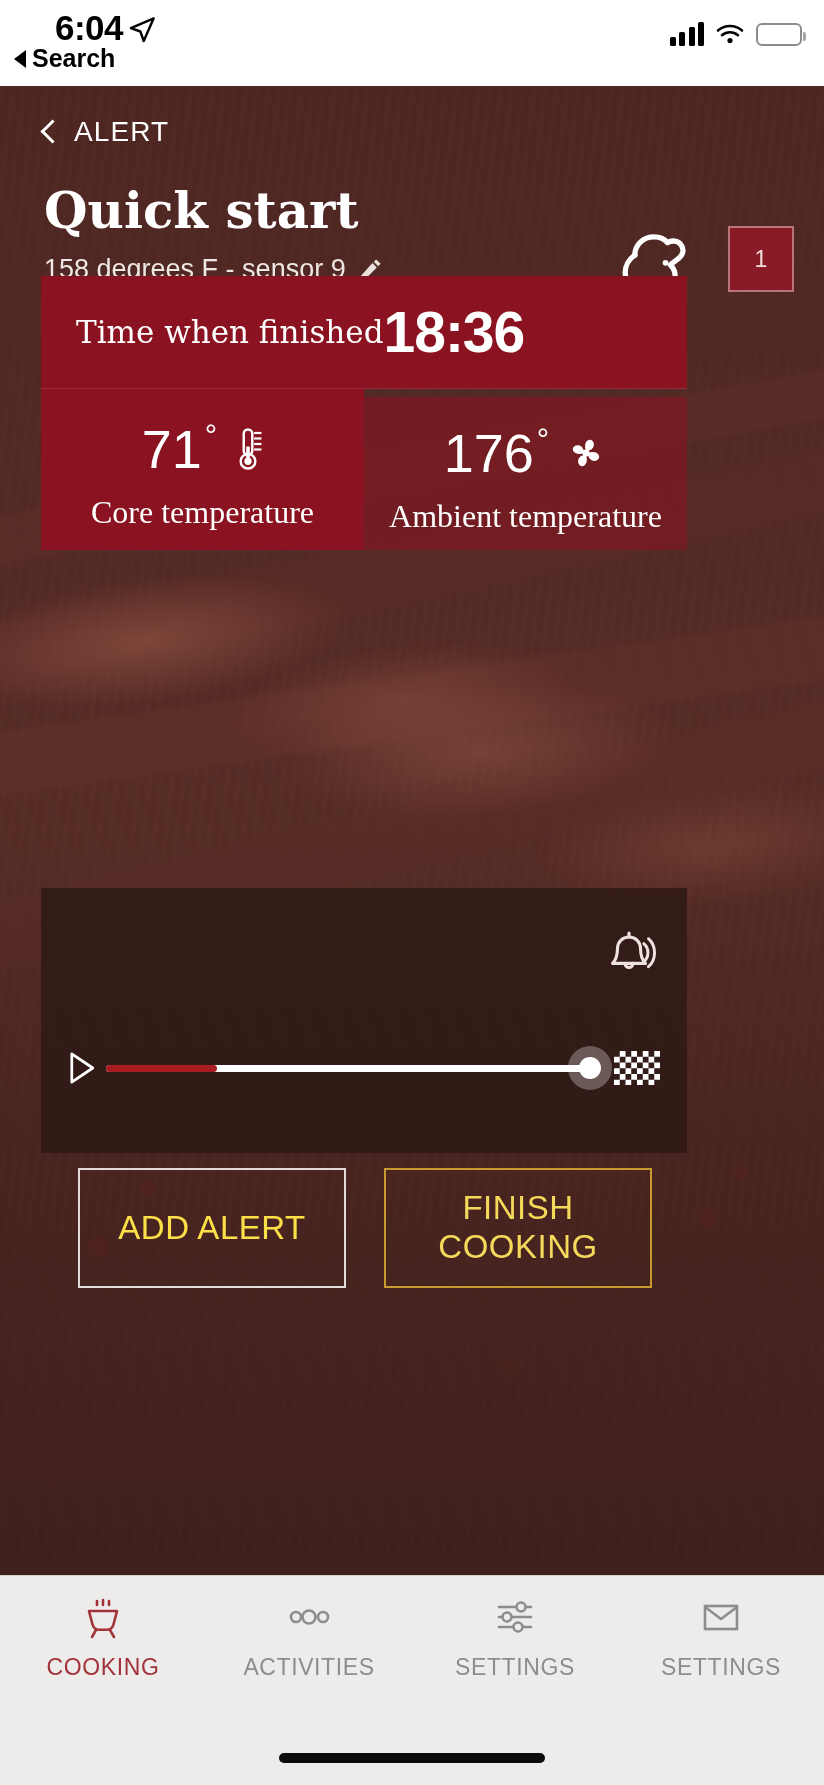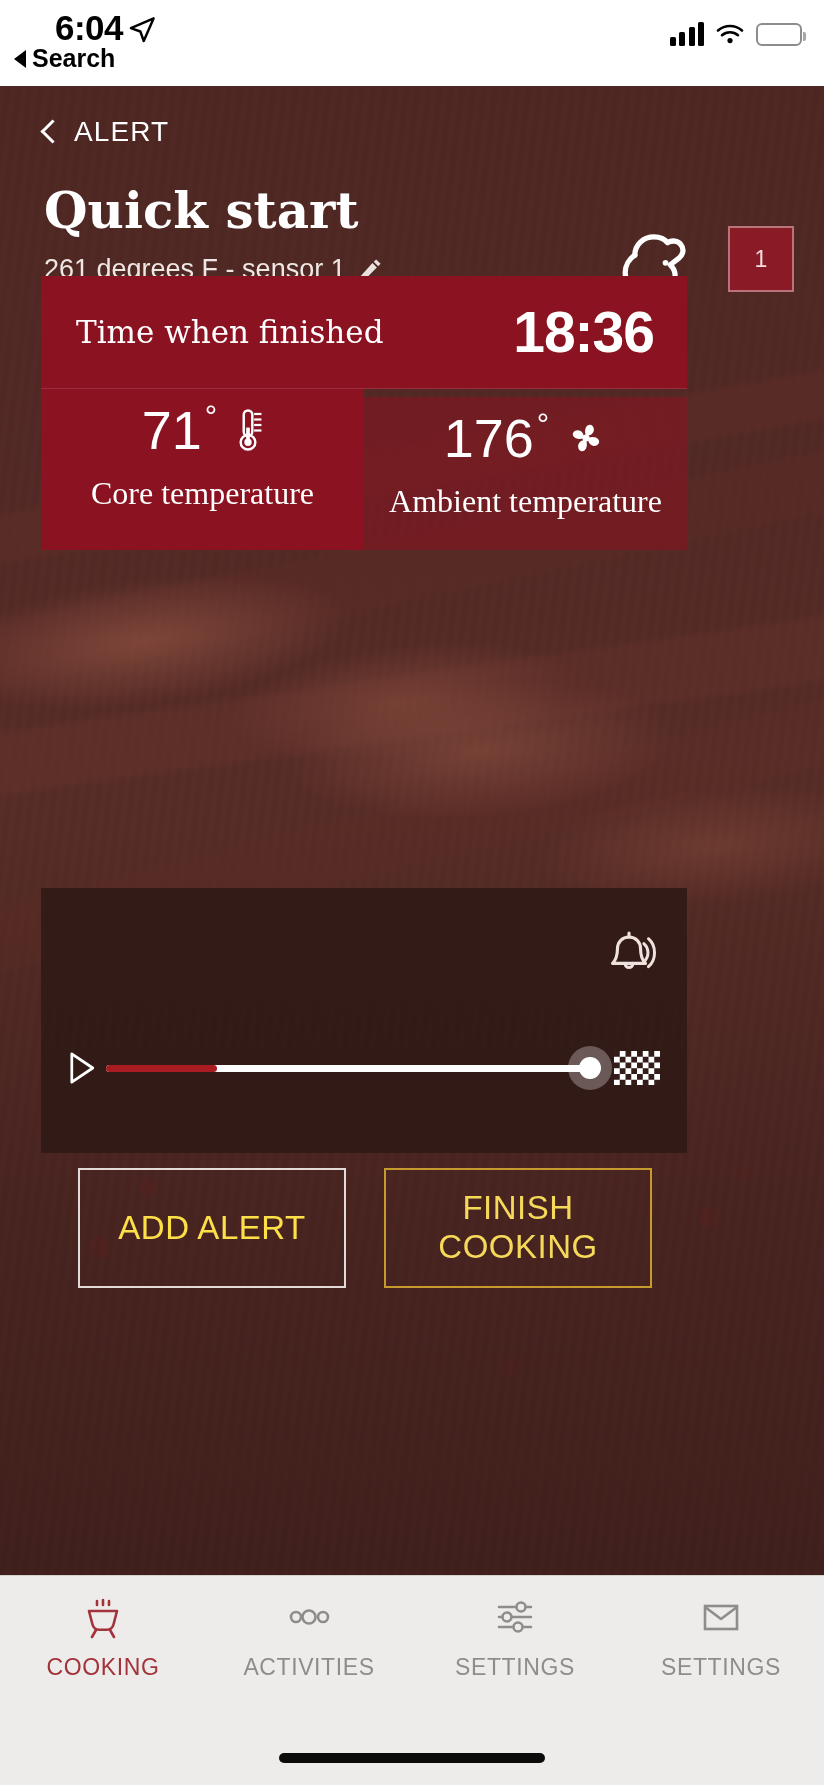--- a/index.html
+++ b/index.html
@@ -227,21 +227,20 @@
     position: absolute;
     left: 41px; top: 190px;
     width: 646px;
     z-index: 10;
   }
   .card-row-top {
     background: #8b1220;
     height: 113px;
     display: flex;
     align-items: center;
-    justify-content: space-between;
     padding: 0 33px 0 35px;
     border-bottom: 1px solid rgba(255,255,255,0.12);
   }
   .finish-label {
     color: #ffffff;
     font-size: 31px;
     font-family: "DejaVu Serif", serif;
     font-weight: 400;
   }
   .finish-time {
@@ -253,20 +252,21 @@
   }
   .card-row-bottom {
     display: flex;
     height: 161px;
   }
   .temp-cell {
     flex: 1;
     display: flex;
     flex-direction: column;
     align-items: center;
+    justify-content: center;
     padding-top: 6px;
   }
   .temp-cell.core { background: #8b1220; }
   .temp-cell.ambient { background: rgba(139,18,32,0.55); margin-top: 8px; }
   .temp-top {
     display: flex;
     align-items: center;
     gap: 16px;
     height: 70px;
   }
@@ -479,21 +479,21 @@
   <div class="app">
     <div class="photo"></div>
 
     <div class="header">
       <div class="back-row">
         <span class="chev-left"></span>
         <span class="back-label">ALERT</span>
       </div>
       <div class="title">Quick start</div>
       <div class="subtitle">
-        <span>261 degrees F - sensor 1</span>
+        <span>158 degrees F - sensor 9</span>
         <svg class="pencil-icon" viewBox="0 0 24 24">
           <path d="M17.3 2.9l3.8 3.8-2.1 2.1-3.8-3.8 2.1-2.1z" fill="#e9e1de"></path>
           <path d="M14.1 6.1l3.8 3.8L7.2 20.6 2.6 21.9l1.3-4.6L14.1 6.1z" fill="#e9e1de"></path>
         </svg>
       </div>
     </div>
 
     <div class="header-right">
       <svg class="poultry-icon" viewBox="0 0 100 118">
         <path d="M30 30c0-11 9-19 20-19 6 0 11 2 14 6 5-3 11-2 14 2 4 5 2 11-2 14l-9 7c3 3 5 7 5 11 0 4-2 8-5 10l-3 2c2 2 3 5 3 8 0 7-6 12-13 12-3 0-6-1-8-3l-4 27" fill="none" stroke="#fff" stroke-width="5.5" stroke-linecap="round" stroke-linejoin="round"></path>

